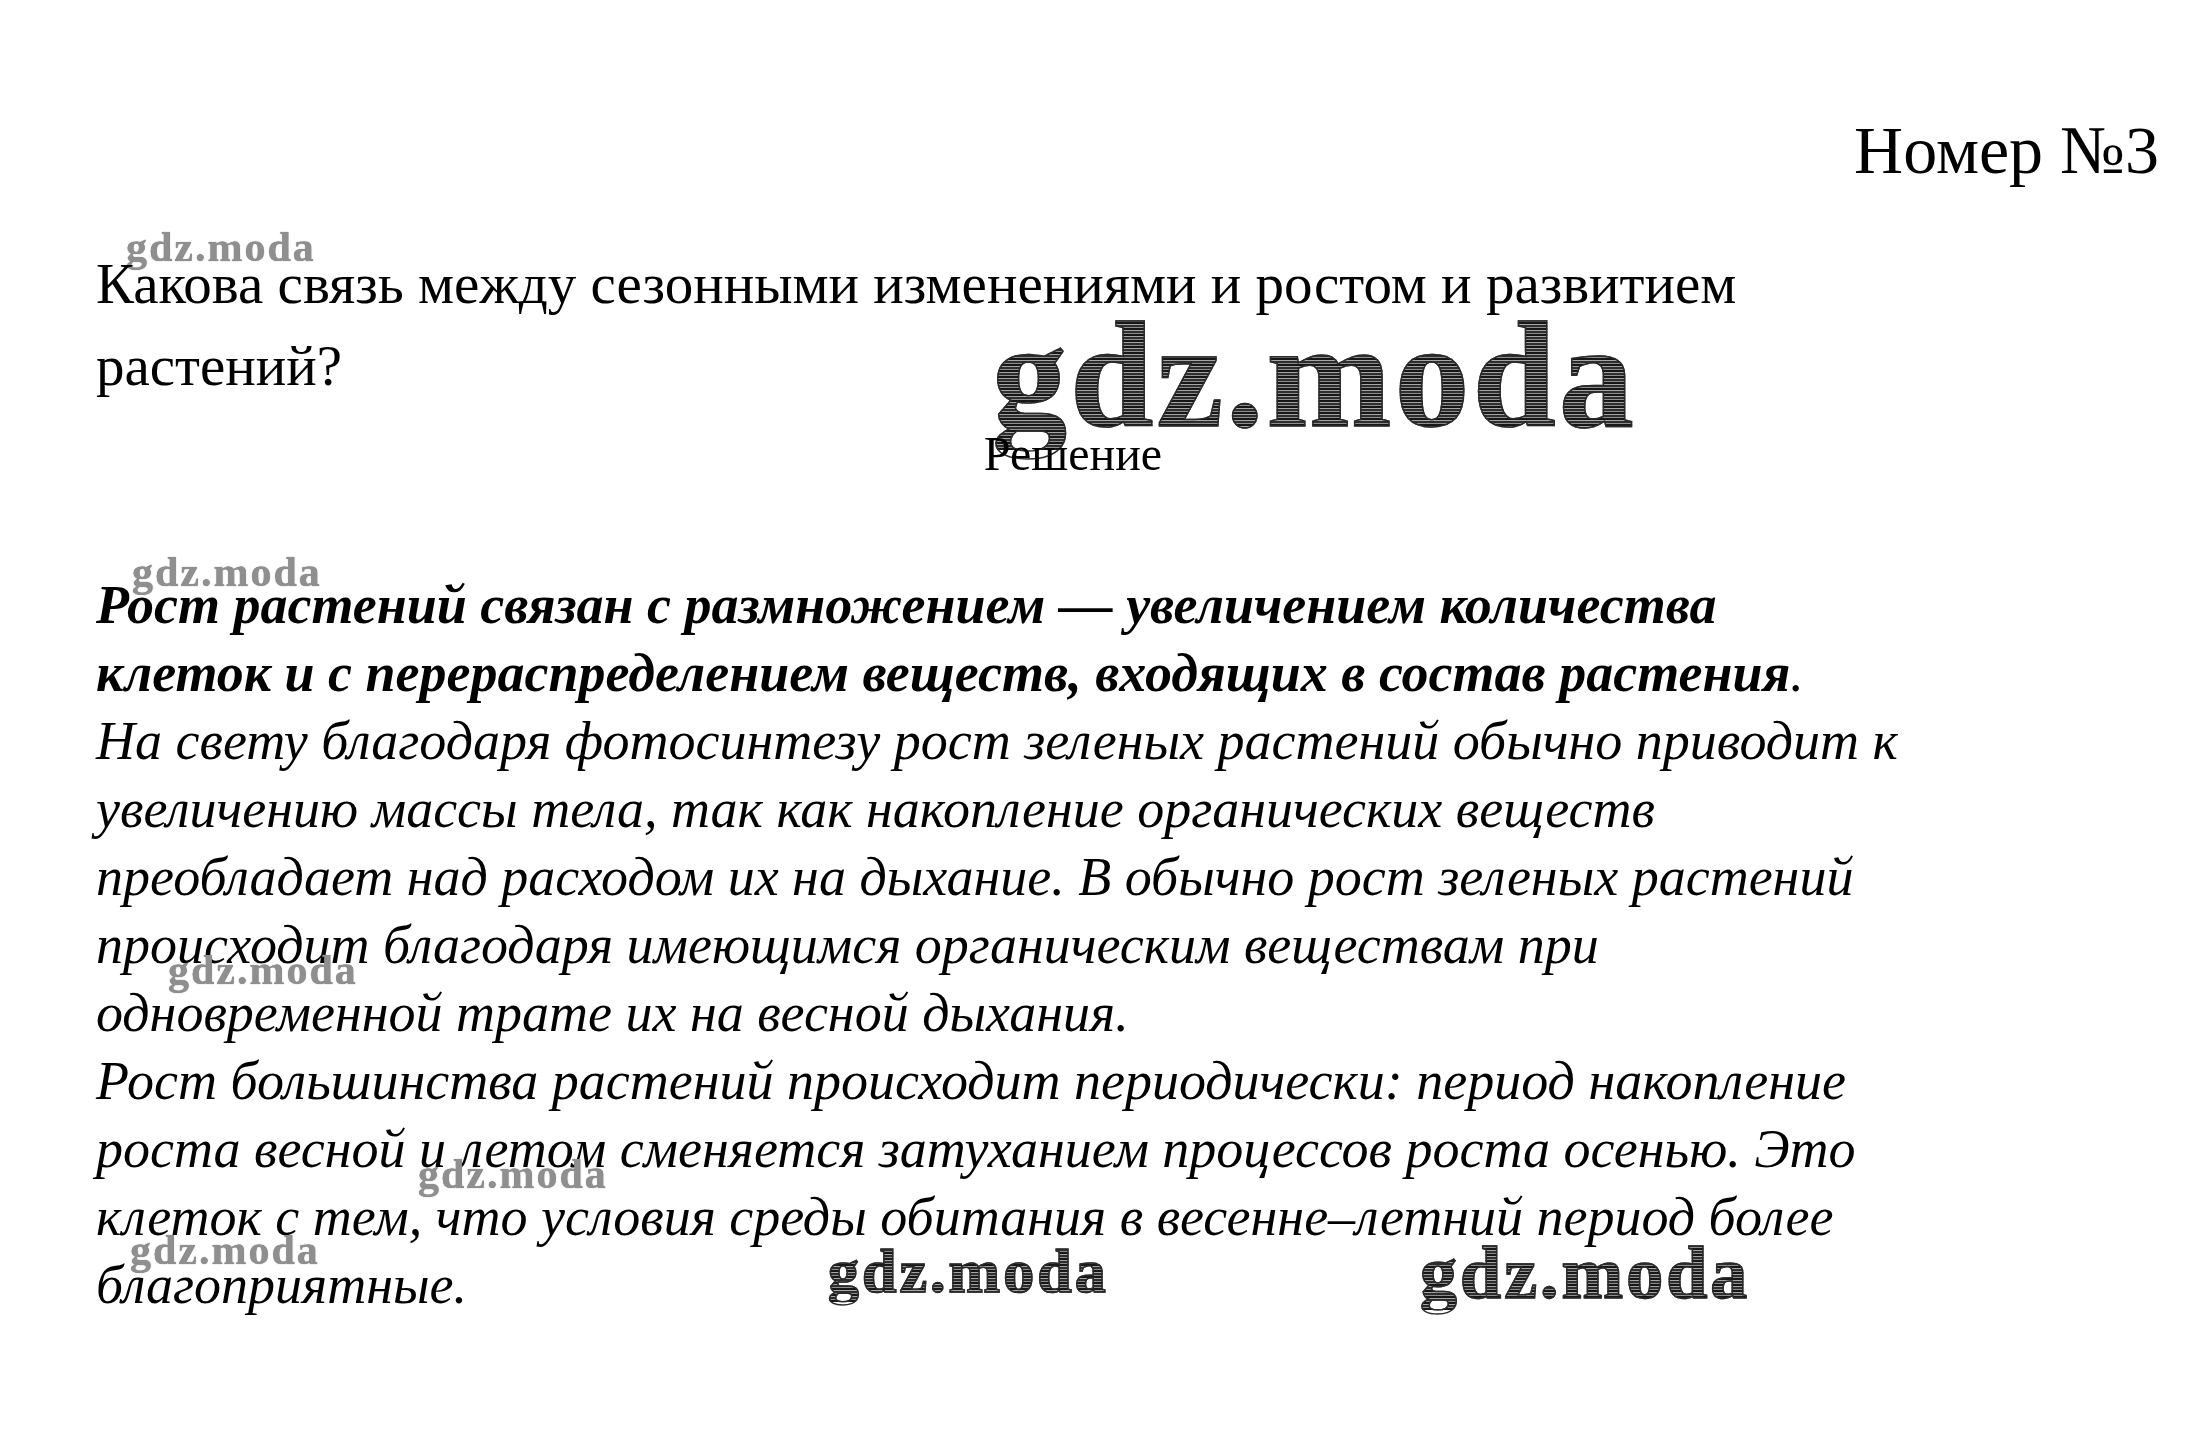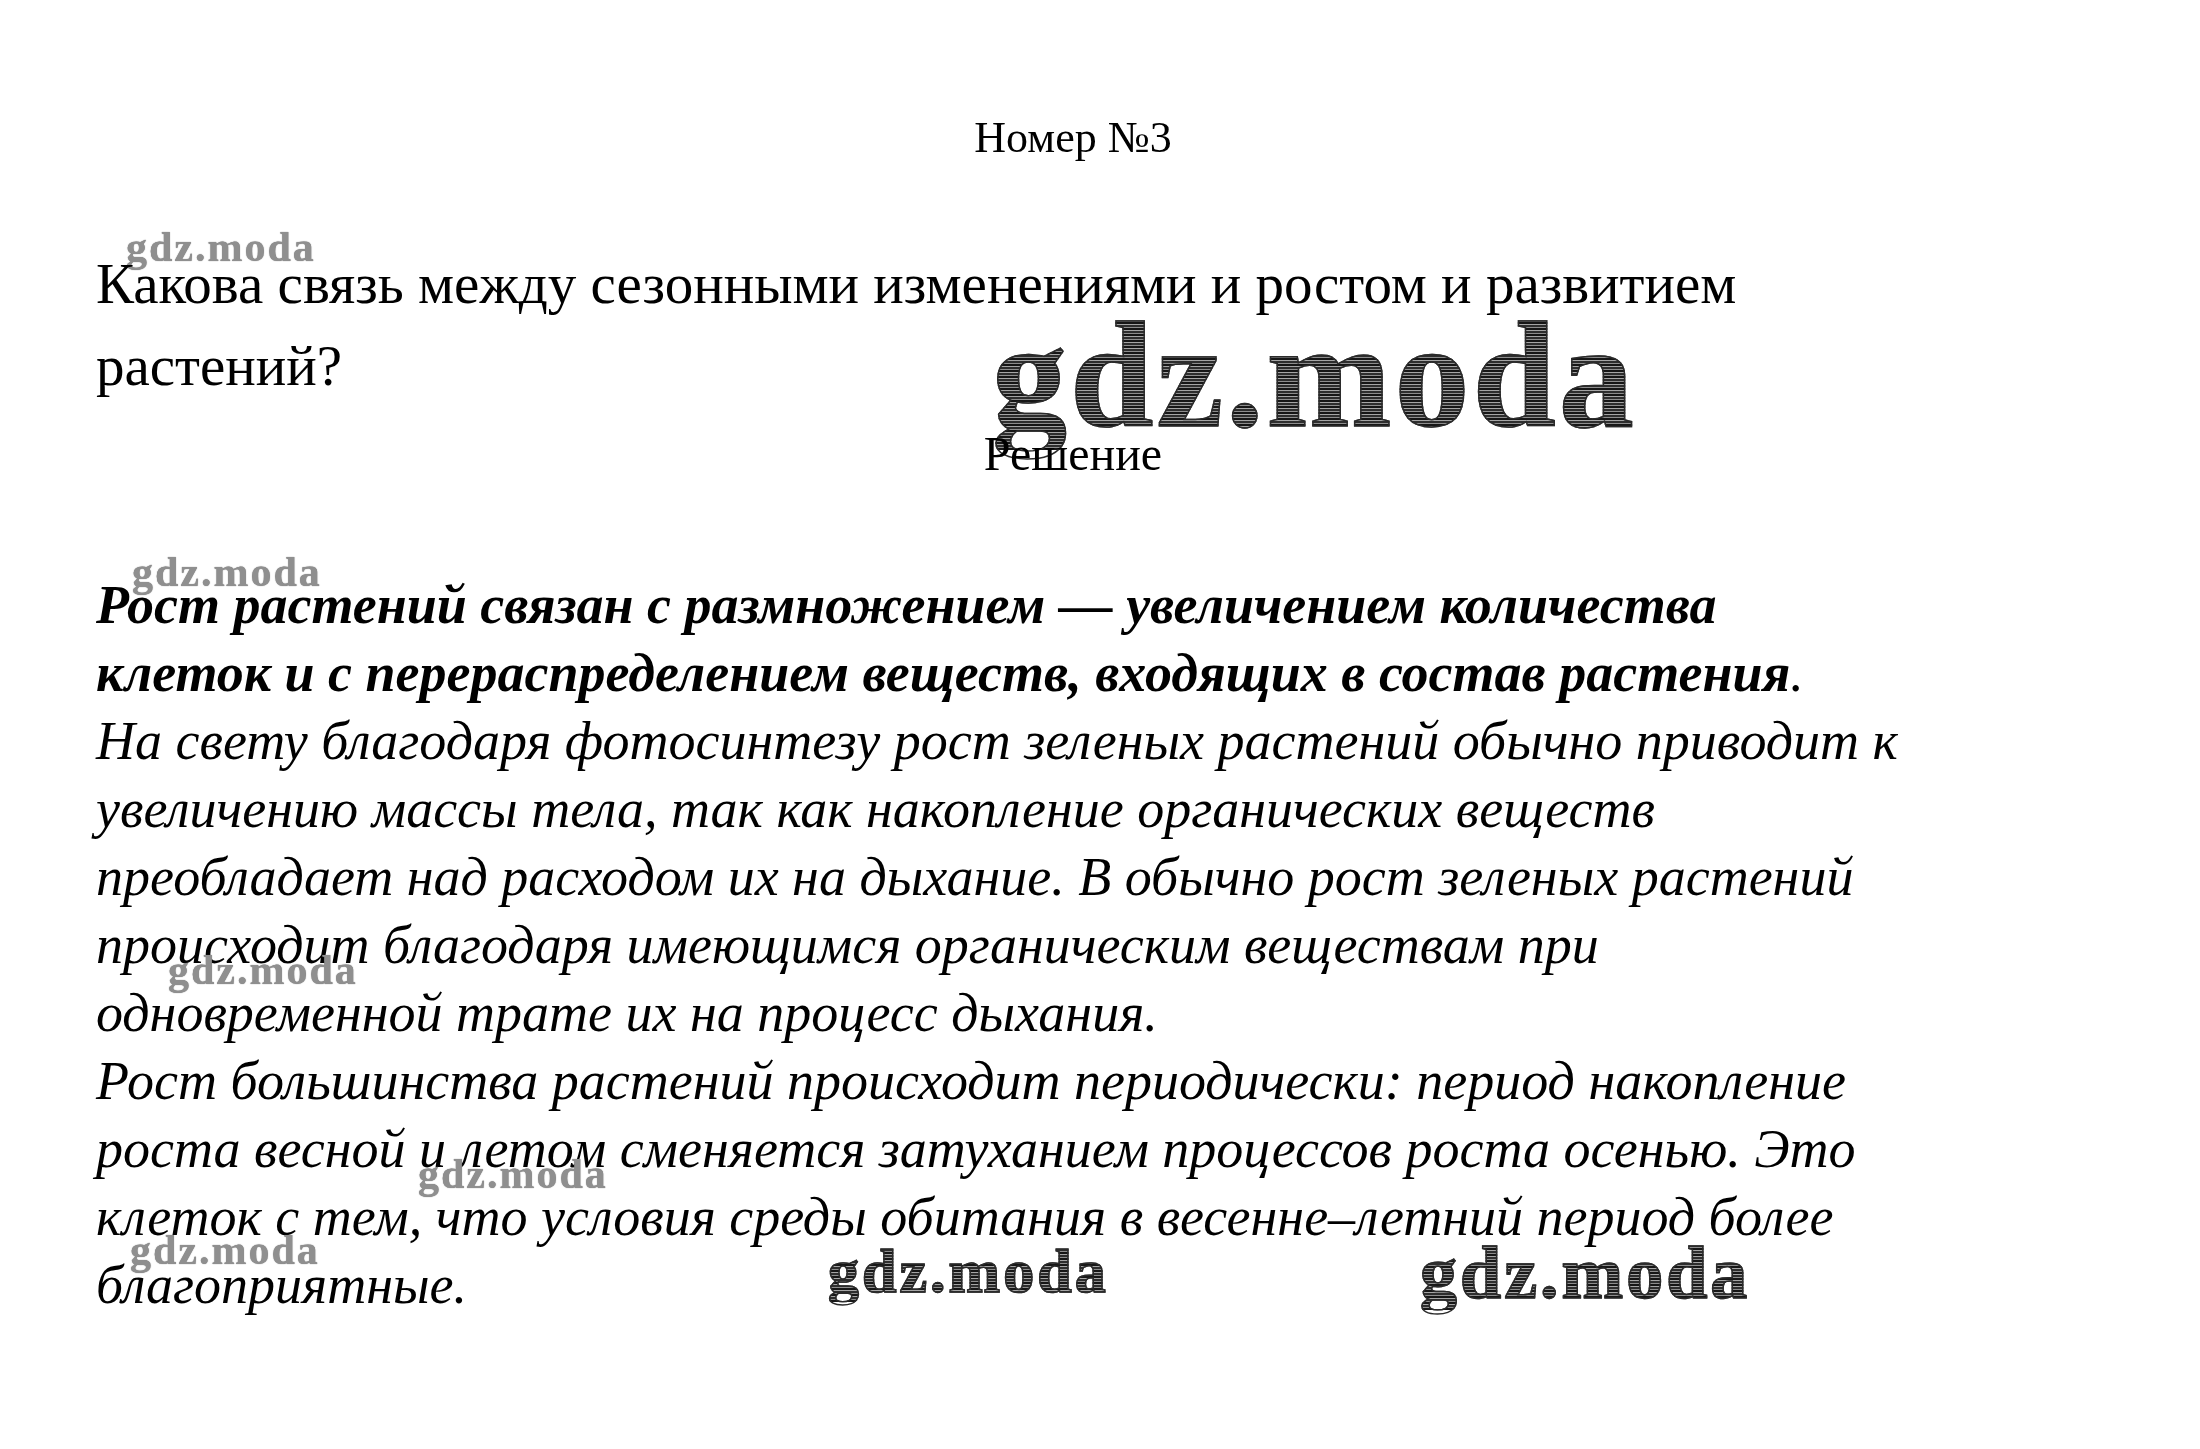--- a/index.html
+++ b/index.html
@@ -7,23 +7,23 @@
     width: 2200px; height: 1449px;
     background: #ffffff;
     color: #000000;
     font-family: "Liberation Serif", "DejaVu Serif", serif;
     position: relative;
     overflow: hidden;
   }
   .abs { position: absolute; }
 
   .page-title {
-    left: 0; top: 116px; width: 2146px;
-    text-align: center;
-    font-size: 44px; line-height: 1;
+    left: 13px; top: 116px; width: 2146px;
+    text-align: right;
+    font-size: 68px; line-height: 1;
     white-space: nowrap;
   }
 
   .question {
     left: 96px; top: 243px;
     font-size: 57px; line-height: 82px;
   }
   .question .line { white-space: nowrap; }
 
   .solution-label {
@@ -104,21 +104,21 @@
 
 <div class="abs wm-small wm-ans">gdz.moda</div>
 
 <div class="abs answer">
   <div class="line"><span class="b">Рост растений связан с размножением — увеличением количества</span><span class="r"></span></div>
   <div class="line"><span class="b">клеток и с перераспределением веществ, входящих в состав растения</span><span class="r">.</span></div>
   <div class="line"><span class="b"></span><span class="r">На свету благодаря фотосинтезу рост зеленых растений обычно приводит к</span></div>
   <div class="line"><span class="b"></span><span class="r">увеличению массы тела, так как накопление органических веществ</span></div>
   <div class="line"><span class="b"></span><span class="r">преобладает над расходом их на дыхание. В обычно рост зеленых растений</span></div>
   <div class="line"><span class="b"></span><span class="r">происходит благодаря имеющимся органическим веществам при</span></div>
-  <div class="line"><span class="b"></span><span class="r">одновременной трате их на процесс дыхания.</span></div>
+  <div class="line"><span class="b"></span><span class="r">одновременной трате их на весной дыхания.</span></div>
   <div class="line"><span class="b"></span><span class="r">Рост большинства растений происходит периодически: период накопление</span></div>
   <div class="line"><span class="b"></span><span class="r">роста весной и летом сменяется затуханием процессов роста осенью. Это</span></div>
   <div class="line"><span class="b"></span><span class="r">клеток с тем, что условия среды обитания в весенне–летний период более</span></div>
   <div class="line"><span class="b"></span><span class="r">благоприятные.</span></div>
 </div>
 
 <div class="abs wm-small wm-mid">gdz.moda</div>
 <div class="abs wm-small wm-low">gdz.moda</div>
 <div class="abs wm-small wm-last">gdz.moda</div>
 

